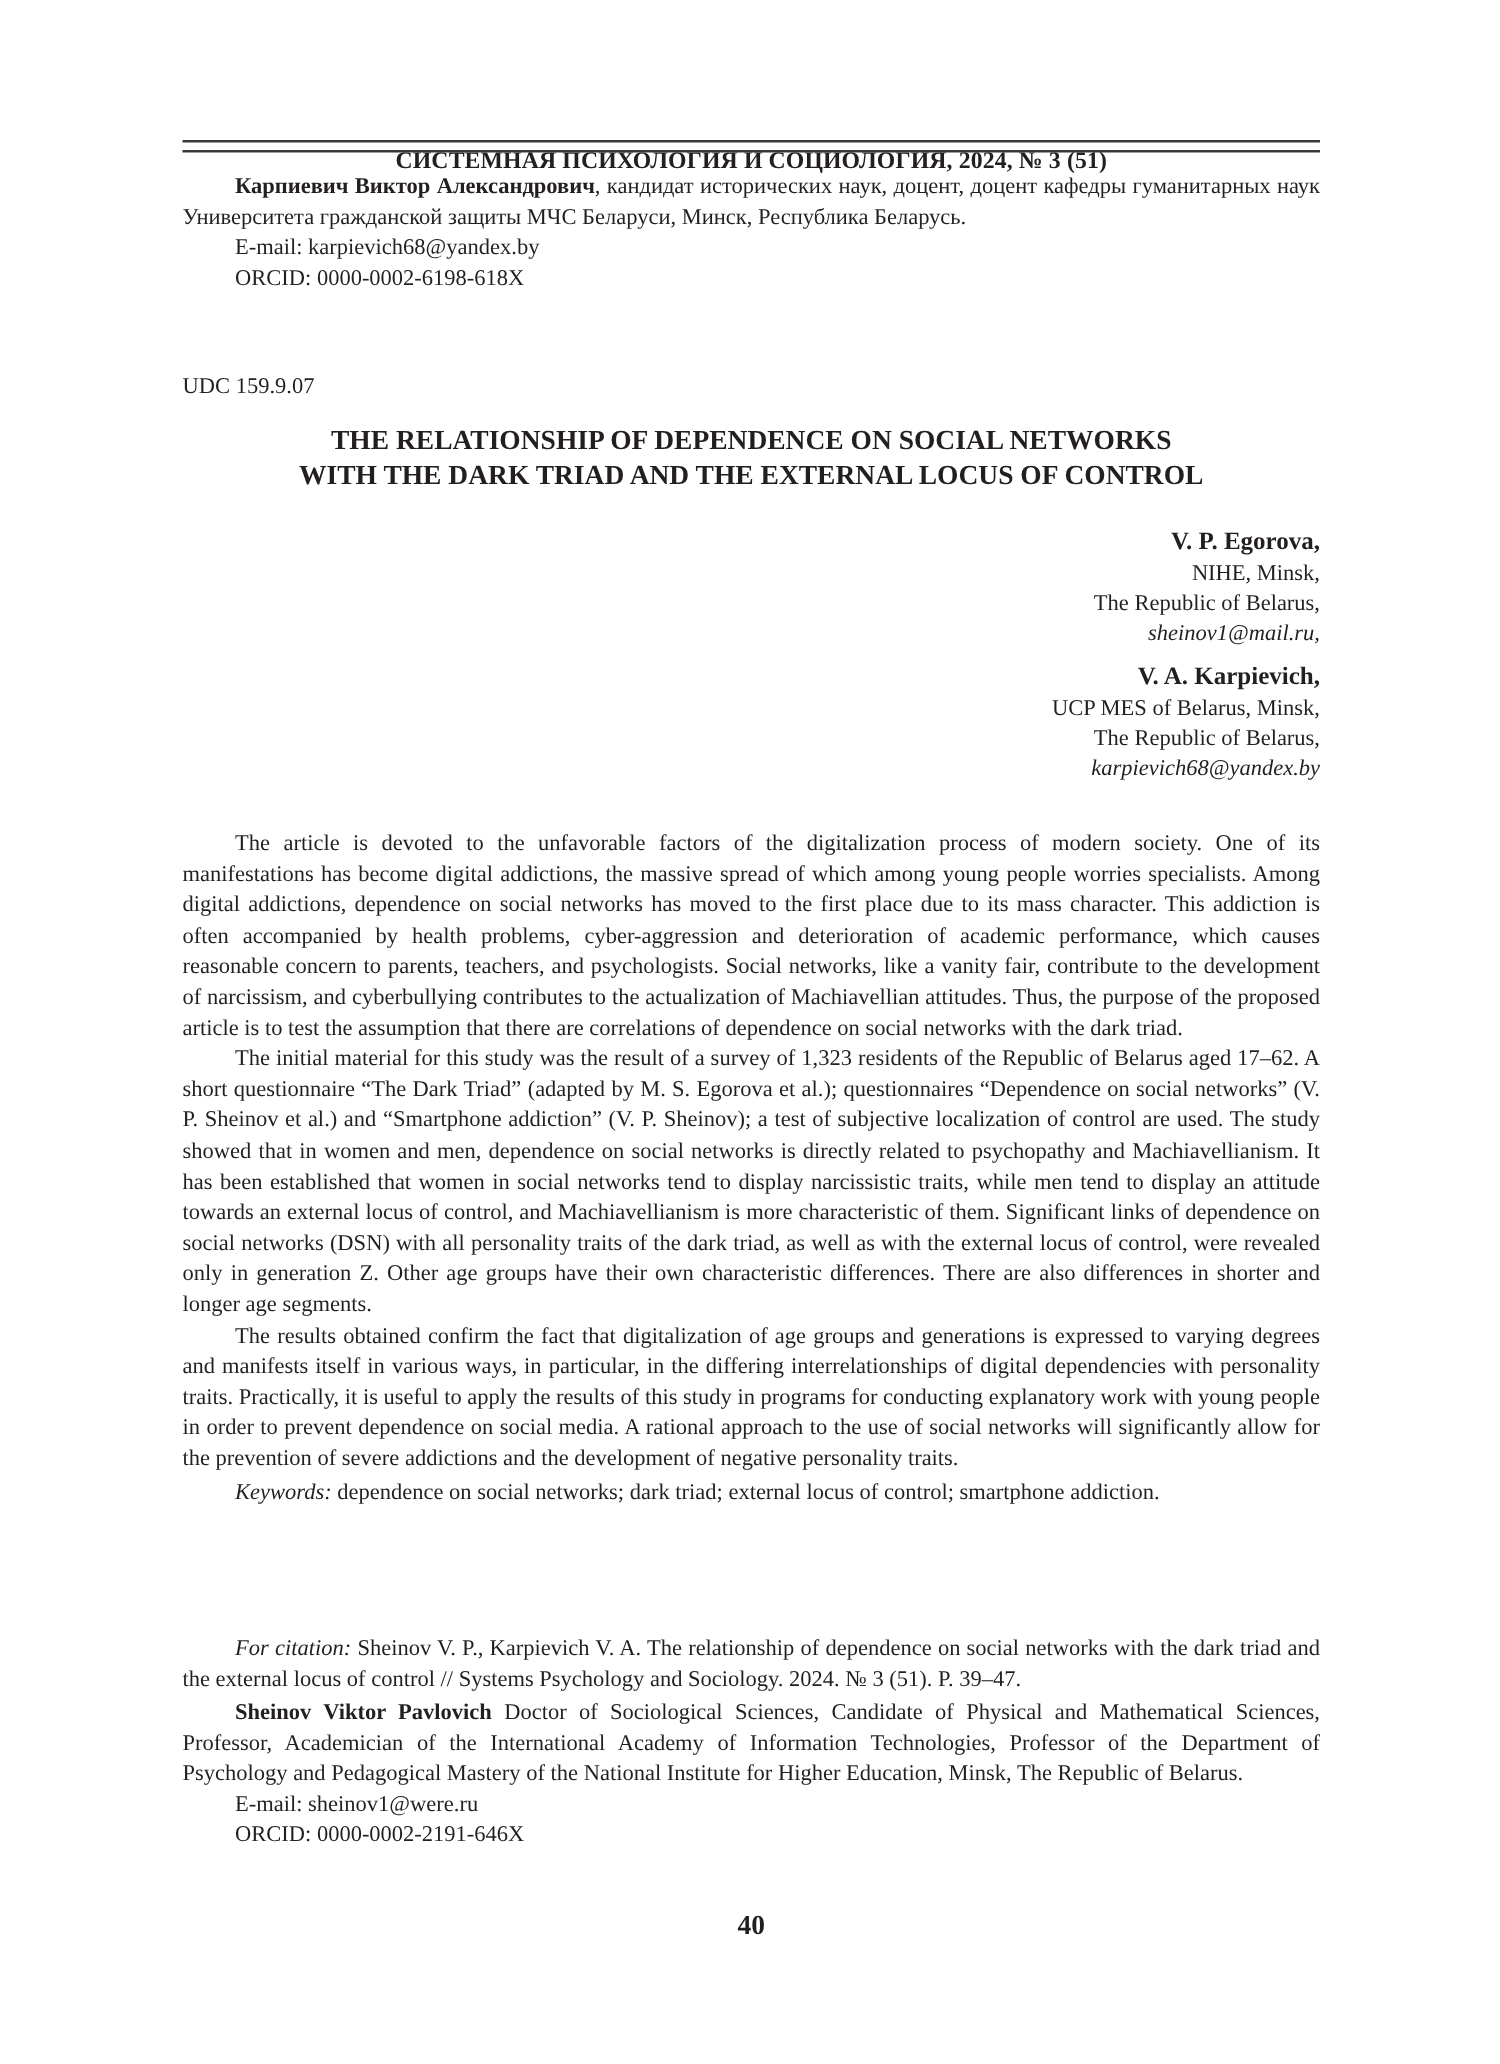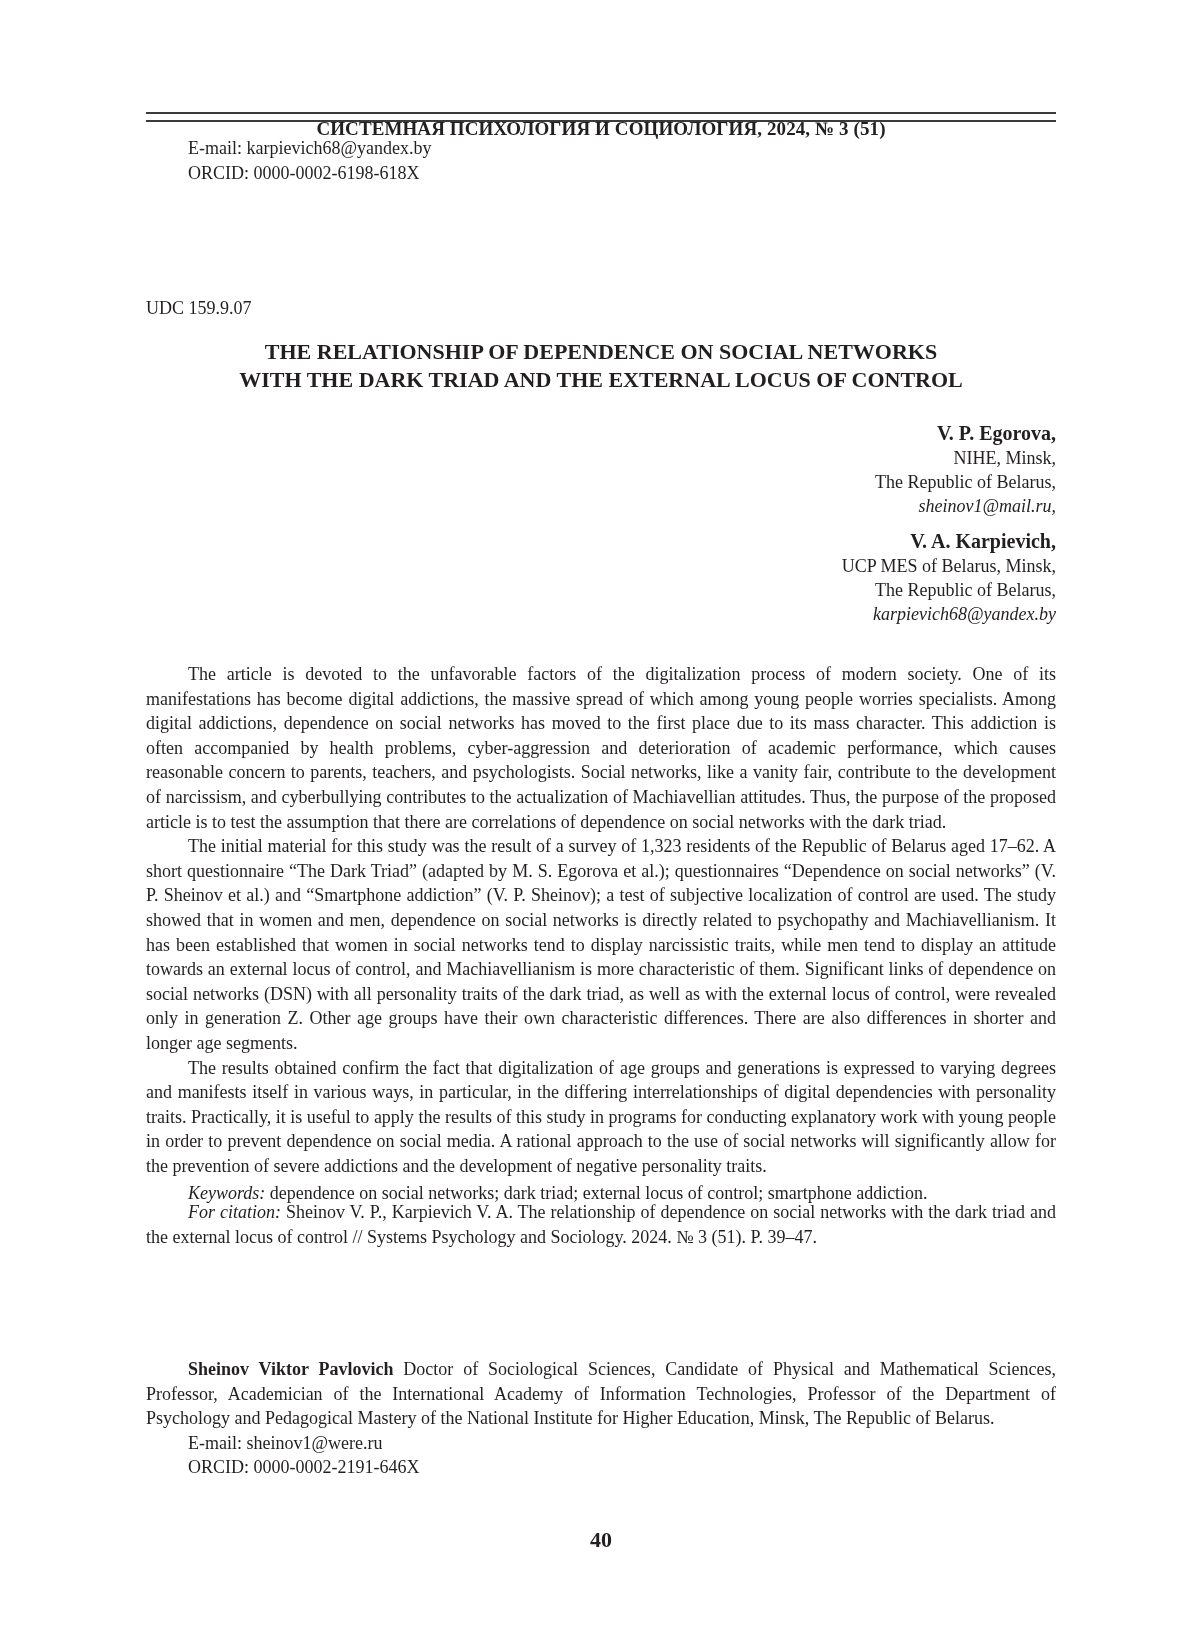--- a/index.html
+++ b/index.html
@@ -29,20 +29,21 @@
 </head>
 <body>
 
 <div class="page">
 
   <div class="running-head">СИСТЕМНАЯ ПСИХОЛОГИЯ И СОЦИОЛОГИЯ, 2024, № 3 (51)</div>
   <div class="rule r1"></div>
   <div class="rule r2"></div>
 
   <div class="block" style="top:136px;">
+    <p class="p indent"><span class="b">Карпиевич Виктор Александрович</span><span>, кандидат исторических наук, доцент, доцент кафедры гуманитарных наук Университета гражданской защиты МЧС Беларуси, Минск, Республика Беларусь.</span></p>
     <div class="line">E-mail: karpievich68@yandex.by</div>
     <div class="line">ORCID: 0000-0002-6198-618X</div>
   </div>
 
   <div class="udc">UDC 159.9.07</div>
 
   <div class="title">
     <div>THE RELATIONSHIP OF DEPENDENCE ON SOCIAL NETWORKS</div>
     <div>WITH THE DARK TRIAD AND THE EXTERNAL LOCUS OF CONTROL</div>
   </div>
@@ -63,21 +64,21 @@
     </div>
   </div>
 
   <div class="block" style="top:662px;">
     <p class="p indent">The article is devoted to the unfavorable factors of the digitalization process of modern society. One of its manifestations has become digital addictions, the massive spread of which among young people worries specialists. Among digital addictions, dependence on social networks has moved to the first place due to its mass character. This addiction is often accompanied by health problems, cyber-aggression and deterioration of academic performance, which causes reasonable concern to parents, teachers, and psychologists. Social networks, like a vanity fair, contribute to the development of narcissism, and cyberbullying contributes to the actualization of Machiavellian attitudes. Thus, the purpose of the proposed article is to test the assumption that there are correlations of dependence on social networks with the dark triad.</p>
     <p class="p indent">The initial material for this study was the result of a survey of 1,323 residents of the Republic of Belarus aged 17–62. A short questionnaire “The Dark Triad” (adapted by M. S. Egorova et al.); questionnaires “Dependence on social networks” (V. P. Sheinov et al.) and “Smartphone addiction” (V. P. Sheinov); a test of subjective localization of control are used. The study showed that in women and men, dependence on social networks is directly related to psychopathy and Machiavellianism. It has been established that women in social networks tend to display narcissistic traits, while men tend to display an attitude towards an external locus of control, and Machiavellianism is more characteristic of them. Significant links of dependence on social networks (DSN) with all personality traits of the dark triad, as well as with the external locus of control, were revealed only in generation Z. Other age groups have their own characteristic differences. There are also differences in shorter and longer age segments.</p>
     <p class="p indent">The results obtained confirm the fact that digitalization of age groups and generations is expressed to varying degrees and manifests itself in various ways, in particular, in the differing interrelationships of digital dependencies with personality traits. Practically, it is useful to apply the results of this study in programs for conducting explanatory work with young people in order to prevent dependence on social media. A rational approach to the use of social networks will significantly allow for the prevention of severe addictions and the development of negative personality traits.</p>
     <p class="p indent" style="margin-top:3px;"><span class="it">Keywords:</span><span> dependence on social networks; dark triad; external locus of control; smartphone addiction.</span></p>
   </div>
 
-  <div class="block" style="top:1200px;">
+  <div class="block" style="top:1306px;">
     <p class="p indent"><span class="it">For citation:</span><span> Sheinov V. P., Karpievich V. A. The relationship of dependence on social networks with the dark triad and the external locus of control // Systems Psychology and Sociology. 2024. № 3 (51). P. 39–47.</span></p>
   </div>
 
   <div class="block" style="top:1357px;">
     <p class="p indent"><span class="b">Sheinov Viktor Pavlovich</span><span> Doctor of Sociological Sciences, Candidate of Physical and Mathematical Sciences, Professor, Academician of the International Academy of Information Technologies, Professor of the Department of Psychology and Pedagogical Mastery of the National Institute for Higher Education, Minsk, The Republic of Belarus.</span></p>
     <div class="line">E-mail: sheinov1@were.ru</div>
     <div class="line">ORCID: 0000-0002-2191-646X</div>
   </div>
 
   <div class="pagenum">40</div>

